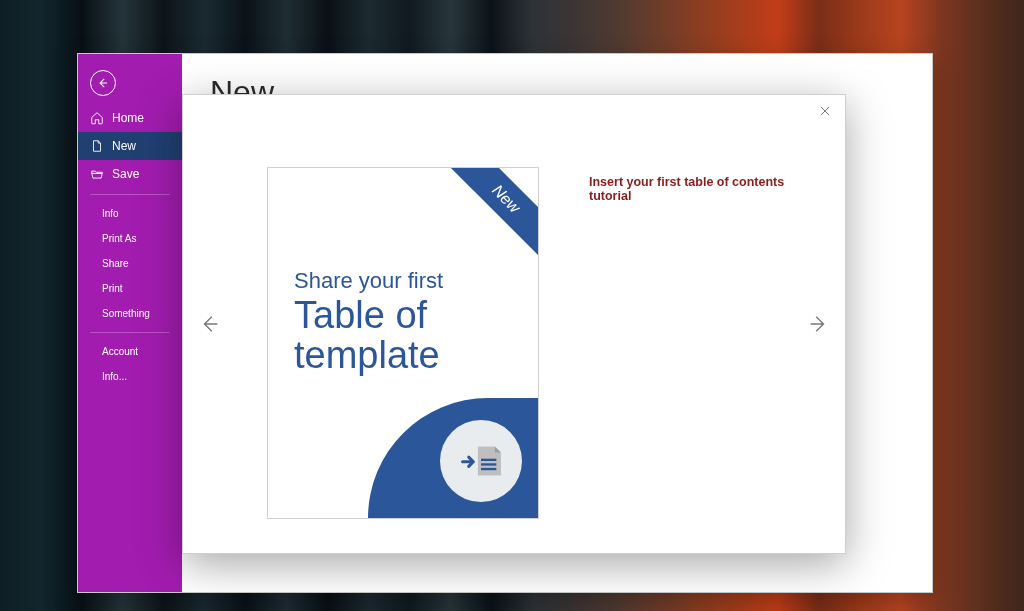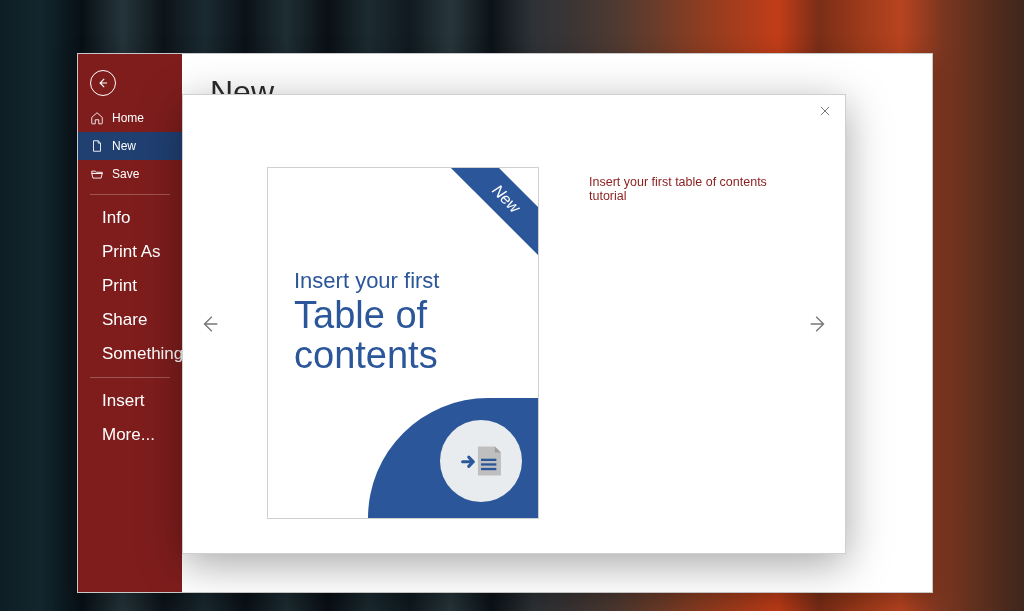--- a/index.html
+++ b/index.html
@@ -35,31 +35,31 @@
   .word-scroll-right {
     position:absolute; right:0; top:80px; bottom:0; width:14px; background:#ececec; border-left:1px solid #ddd;
   }
   .word-scroll-right .arrow { position:absolute; left:0; right:0; height:14px; text-align:center; line-height:14px; font-size:9px; color:#888; }
   .word-scroll-right .arrow.up { top:0; }
   .word-scroll-right .arrow.down { bottom:0; }
   .word-scroll-right .thumb { position:absolute; left:2px; right:2px; top:16px; height:60px; background:#cdcdcd; border-radius:2px; }
   .backstage-overlay { position:absolute; inset:0; display:flex; }
   .sidebar {
     width:104px; flex:none;
-    background:#7f1d1d; color:#fff; padding-top:10px;
+    background:#a21caf; color:#fff; padding-top:10px;
     font-size:12px;
   }
   .back-btn { width:26px; height:26px; border:1px solid #fff; border-radius:50%; margin:6px 0 8px 12px; display:flex; align-items:center; justify-content:center; cursor:pointer; }
   .back-btn svg { width:14px; height:14px; stroke:#fff; fill:none; stroke-width:2; }
   .nav-item { display:flex; align-items:center; gap:8px; padding:7px 12px; cursor:pointer; font-size:12px; }
   .nav-item .ico { width:14px; height:14px; display:flex; align-items:center; justify-content:center; }
   .nav-item .ico svg { width:14px; height:14px; stroke:#fff; fill:none; stroke-width:1.5; }
   .nav-item.selected { background:#204072; }
   .nav-sep { height:1px; background:rgba(255,255,255,0.25); margin:6px 12px; }
-  .nav-sub { padding:7px 12px 7px 24px; font-size:17px; cursor:pointer; }
+  .nav-sub { padding:7px 12px 7px 24px; font-size:10px; cursor:pointer; }
   .content { flex:1; background:#fff; position:relative; padding:20px 28px; color:#333; }
   .page-heading { font-size:32px; font-weight:300; color:#2b2b2b; }
 
   
   .preview-modal {
     position:absolute; left:182px; top:94px; width:664px; height:460px;
     background:#fff; border:1px solid #cfcfcf;
     box-shadow: 0 10px 40px rgba(0,0,0,0.35);
   }
   .preview-close { position:absolute; right:10px; top:6px; width:20px; height:20px; display:flex; align-items:center; justify-content:center; cursor:pointer; color:#666; font-size:14px; }
@@ -77,21 +77,21 @@
   .card-title .line2 { font-size:38px; line-height:1.05; font-weight:300; margin-top:2px; }
   .corner-wave { position:absolute; right:-40px; bottom:-30px; width:210px; height:150px; }
   .corner-wave .bg { position:absolute; inset:0; background:#2b579a; border-top-left-radius:120px; }
   .corner-circle { position:absolute; right:16px; bottom:16px; width:82px; height:82px; border-radius:50%; background:#e9ecef; display:flex; align-items:center; justify-content:center; }
   .corner-circle svg { width:46px; height:40px; }
   .error-panel { width:230px; font-size:12.5px; }
   .error-row { display:flex; align-items:flex-start; gap:10px; color:#8a1d1d; }
   .warn-icon { width:16px; height:16px; flex:none; margin-top:1px; }
   .warn-icon svg { width:16px; height:16px; }
   .error-text { line-height:1.35; }
-  .error-sub { color:#8a1d1d; margin-top:8px; margin-left:26px; }
+  .error-sub { color:#8a1d1d; margin-top:8px; margin-left:26px;font-weight:bold; }
   
   .swirl { position:absolute; right:40px; top:0; width:300px; height:60px; opacity:0.25; }
   .swirl svg { width:100%; height:100%; stroke:#999; fill:none; stroke-width:1.5; }
 </style>
 </head>
 <body>
 
 <div class="word-window">
   <div class="swirl">
     <svg viewBox="0 0 300 60">
@@ -142,26 +142,26 @@
         <span class="ico">
             <svg viewBox="0 0 24 24">
               <path d="M3 7h6l2 2h10v2H3zM3 11h18l-2 8H5z"></path>
             </svg>
           </span>
         <span>Save</span>
       </div>
       <div class="nav-sep"></div>
       <div class="nav-sub"><span>Info</span></div>
       <div class="nav-sub"><span>Print As</span></div>
+      <div class="nav-sub"><span>Share</span></div>
       <div class="nav-sub"><span>Print</span></div>
-      <div class="nav-sub"><span>Share</span></div>
       <div class="nav-sub"><span>Something</span></div>
       <div class="nav-sep"></div>
-      <div class="nav-sub"><span>Insert</span></div>
-      <div class="nav-sub"><span>More...</span></div>
+      <div class="nav-sub"><span>Account</span></div>
+      <div class="nav-sub"><span>Info...</span></div>
     </div>
     <div class="content">
       <div class="page-heading">New</div>
     </div>
   </div>
 </div>
 
 <div class="preview-modal">
   <div class="preview-close">
     <svg viewBox="0 0 24 24" width="14" height="14">
@@ -176,22 +176,22 @@
   <div class="preview-nav next">
     <svg viewBox="0 0 24 24">
         <path d="M10 4l8 8-8 8M18 12H4"></path>
       </svg>
   </div>
 
   <div class="preview-body">
     <div class="template-card">
       <div class="ribbon">New</div>
       <div class="card-title">
-        <div class="line1">Insert your first</div>
-        <div class="line2">Table of contents</div>
+        <div class="line1">Share your first</div>
+        <div class="line2">Table of template</div>
       </div>
       <div class="corner-wave">
           <div class="bg"></div>
         </div>
       <div class="corner-circle">
         <svg viewBox="0 0 60 50">
           <path d="M26 6 h22 l8 8 v30 h-30 z" fill="#bfbfbf"></path>
           <path d="M48 6 v8 h8" fill="#9e9e9e"></path>
           <rect x="30" y="22" width="20" height="3" fill="#2b579a"></rect>
           <rect x="30" y="28" width="20" height="3" fill="#2b579a"></rect>

